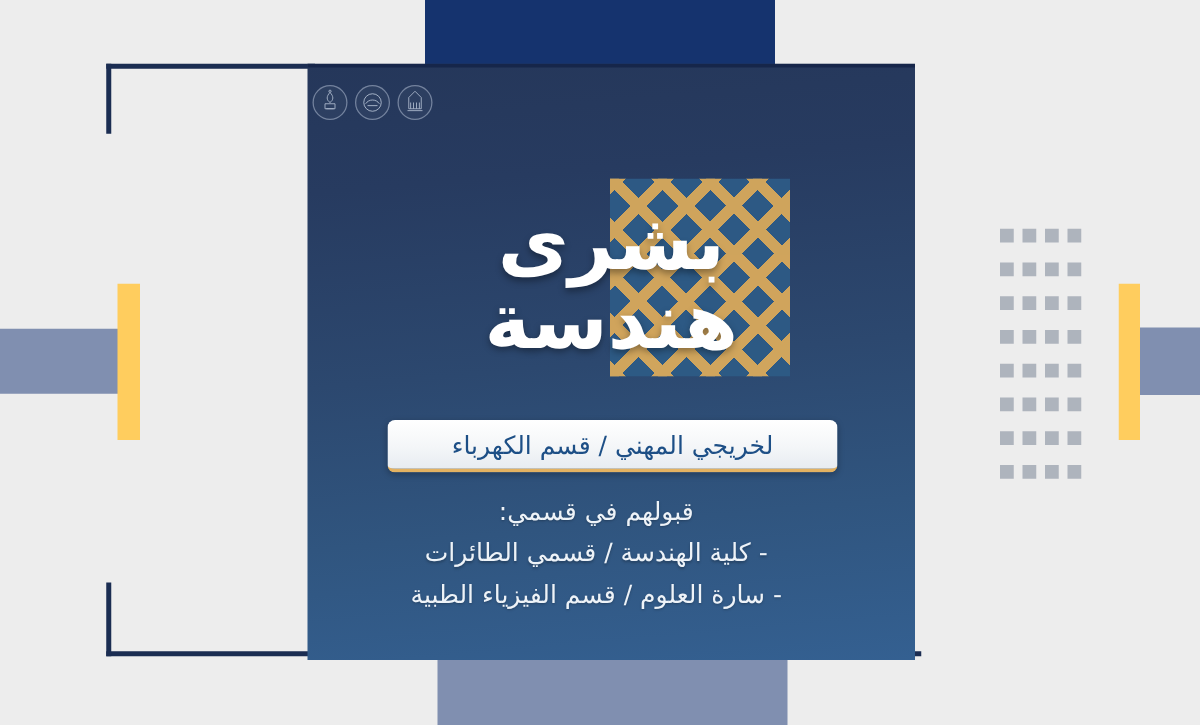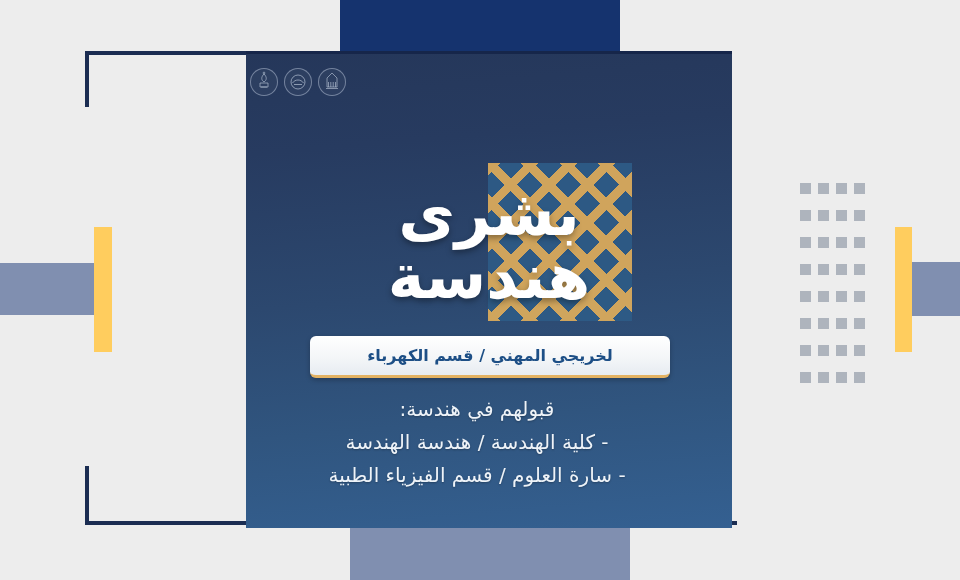--- a/index.html
+++ b/index.html
@@ -155,21 +155,21 @@
     border: 1px solid rgba(205,216,232,0.45);
     position: relative;
     background: rgba(255,255,255,0.035);
   }
   .emblem svg { display: block; }
 
   
   .headline {
     position: absolute;
     left: 0;
-    top: 112px;
+    top: 92px;
     width: 486px;
     height: 165px;
   }
   .chev-square {
     position: absolute;
     right: 100px;
     top: 0;
     width: 144px;
     height: 158px;
     background-color: #2e5b86;
@@ -214,22 +214,22 @@
     background: linear-gradient(180deg, #ffffff 0%, #f4f6f8 55%, #e7ecf1 100%);
     border-bottom: 3px solid #e3b262;
     display: flex;
     align-items: center;
     justify-content: center;
     box-shadow: 0 2px 5px rgba(0,0,0,0.25);
     direction: rtl;
   }
   .pill span {
     color: #1d4f86;
-    font-size: 16px;
-    font-weight: bold;
+    font-size: 20px;
+    font-weight: normal;
     white-space: nowrap;
   }
 
   
   .body-lines {
     position: absolute;
     left: 0;
     top: 345px;
     width: 486px;
     direction: rtl;
@@ -336,19 +336,19 @@
         <span class="hl-line1">بشرى</span>
         <span class="hl-line2">هندسة</span>
       </div>
     </div>
 
     <div class="pill">
       <span>لخريجي المهني / قسم الكهرباء</span>
     </div>
 
     <div class="body-lines">
-      <p>قبولهم في هندسة:</p>
-      <p>- كلية الهندسة / هندسة الهندسة</p>
+      <p>قبولهم في قسمي:</p>
+      <p>- كلية الهندسة / قسمي الطائرات</p>
       <p>- سارة العلوم / قسم الفيزياء الطبية</p>
     </div>
 
   </div>
 </div>
 
 </body></html>

